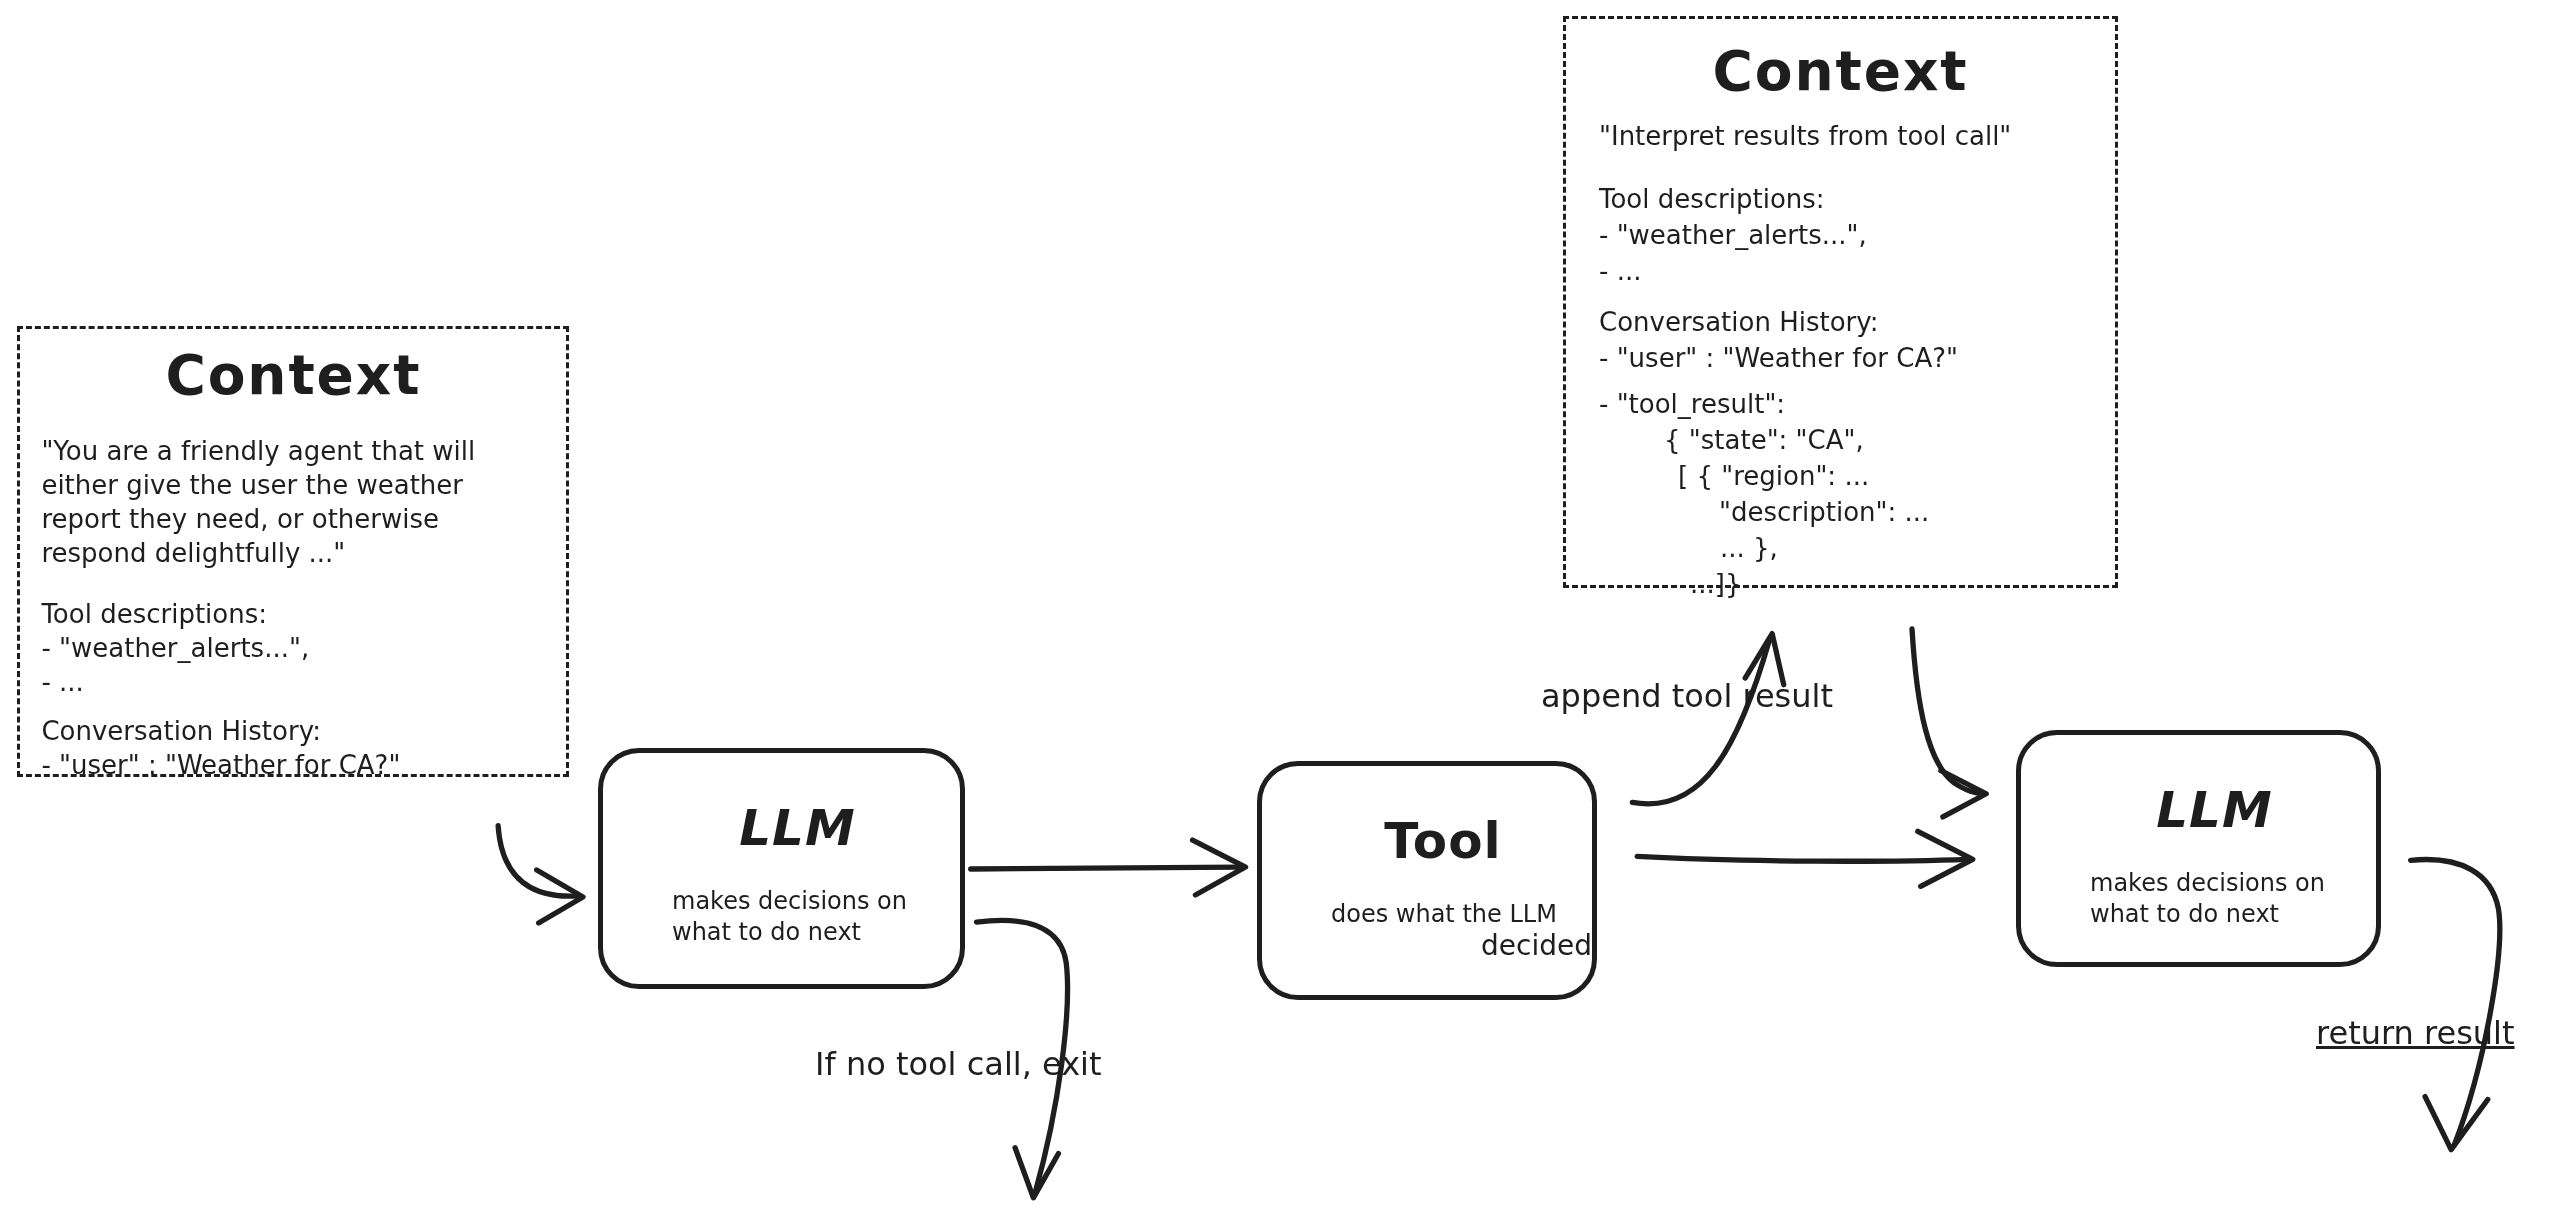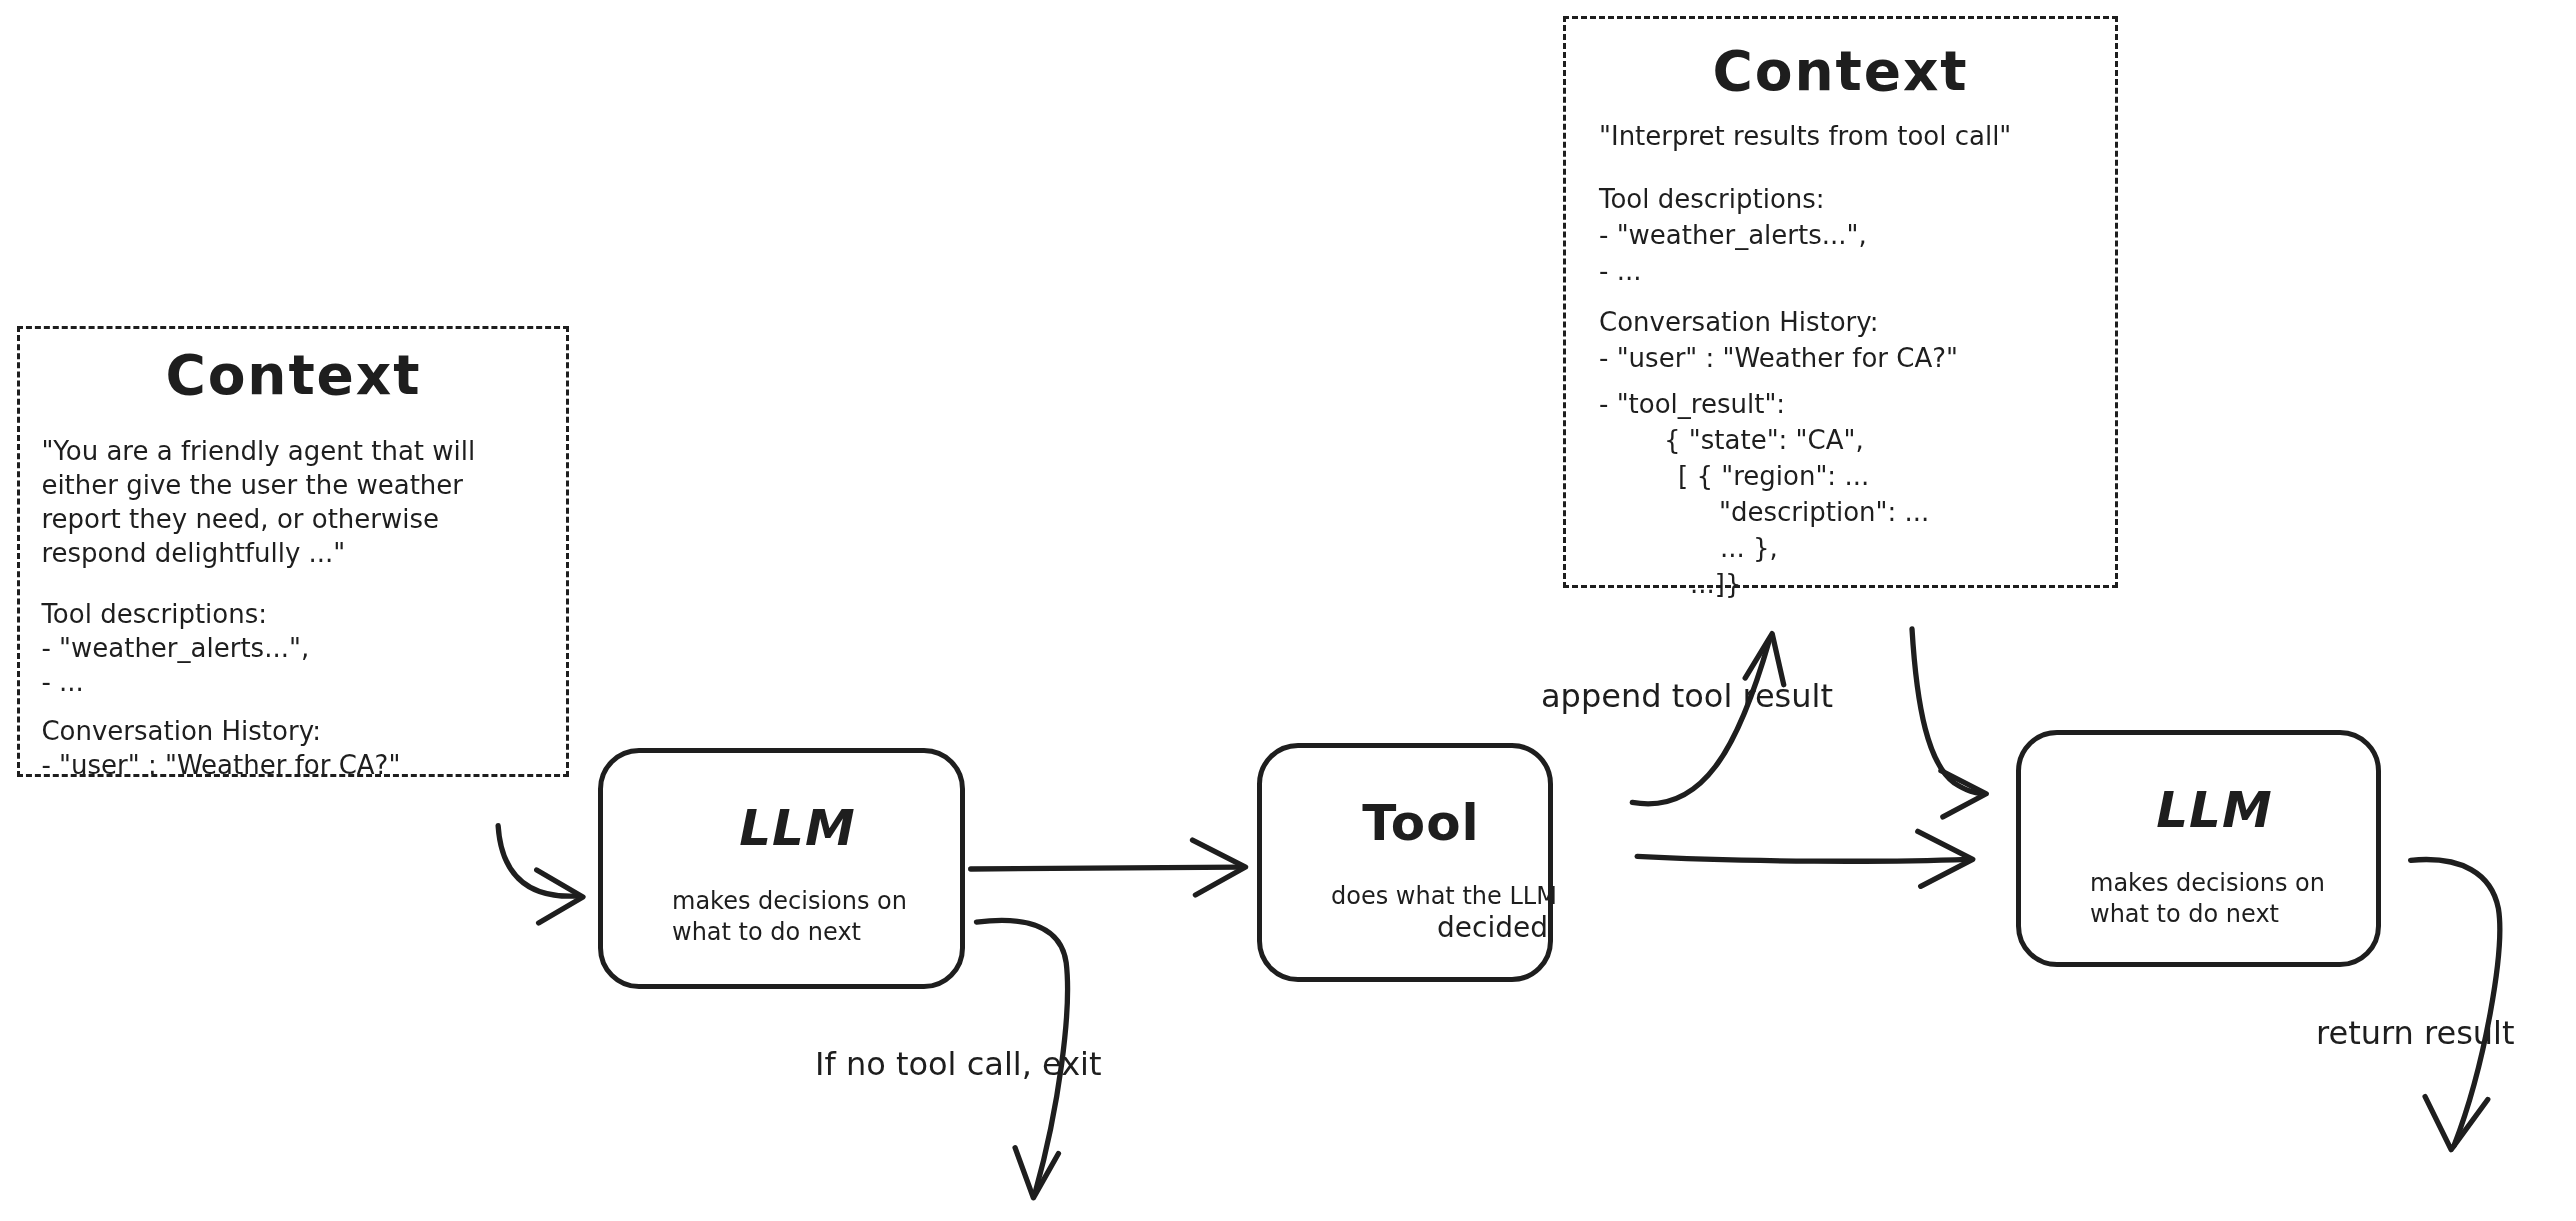--- a/index.html
+++ b/index.html
@@ -46,21 +46,21 @@
 
   
   .node {
     position: absolute;
     border: 5.8px solid #1e1e1e;
     border-radius: 41px;
     box-sizing: border-box;
     background: #ffffff;
   }
   .node-llm1 { left: 598px;  top: 748px; width: 367px; height: 241px; }
-  .node-tool { left: 1257px; top: 743px; width: 296px; height: 239px; }
+  .node-tool { left: 1257px; top: 761px; width: 340px; height: 239px; }
   .node-llm2 { left: 2016px; top: 730px; width: 365px; height: 237px; }
   .node-title {
     text-align: center;
     font-size: 50px;
     font-weight: 600;
     margin-top: 46px;
     letter-spacing: 1px;
     padding-left: 32px;
   }
   .llm-style { font-style: italic; }
@@ -72,21 +72,21 @@
   }
 
   
   .edge-label {
     position: absolute;
     font-size: 32px;
     white-space: pre;
   }
   .lbl-append { left: 1541px; top: 677px; }
   .lbl-exit   { left: 815px;  top: 1045px; }
-  .lbl-return { left: 2316px; top: 1014px; }
+  .lbl-return { left: 2316px; top: 1014px; text-decoration: underline; }
 
   
   .arrow-layer {
     position: absolute;
     left: 0; top: 0;
     width: 2576px; height: 1221px;
     pointer-events: none;
   }
   .arrow-layer path {
     fill: none;

